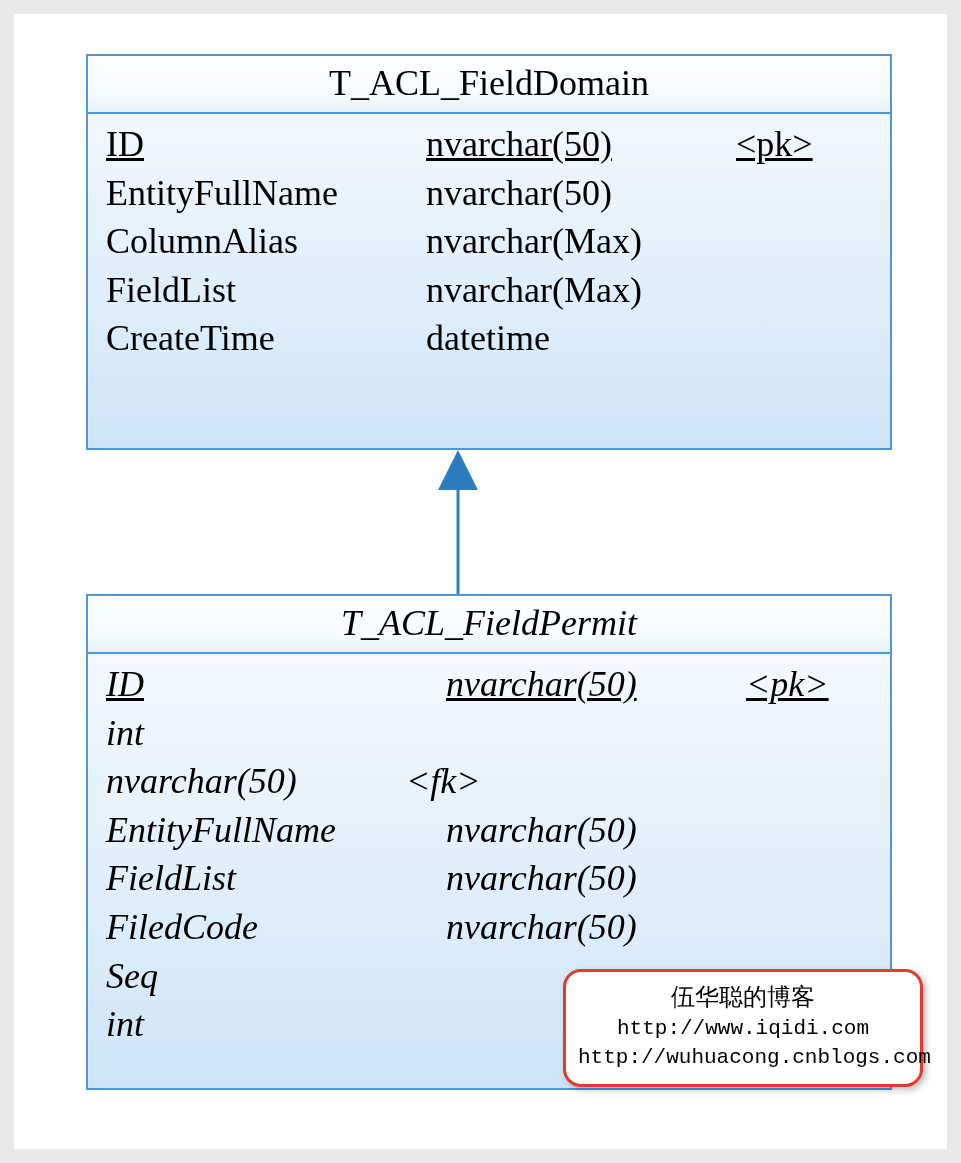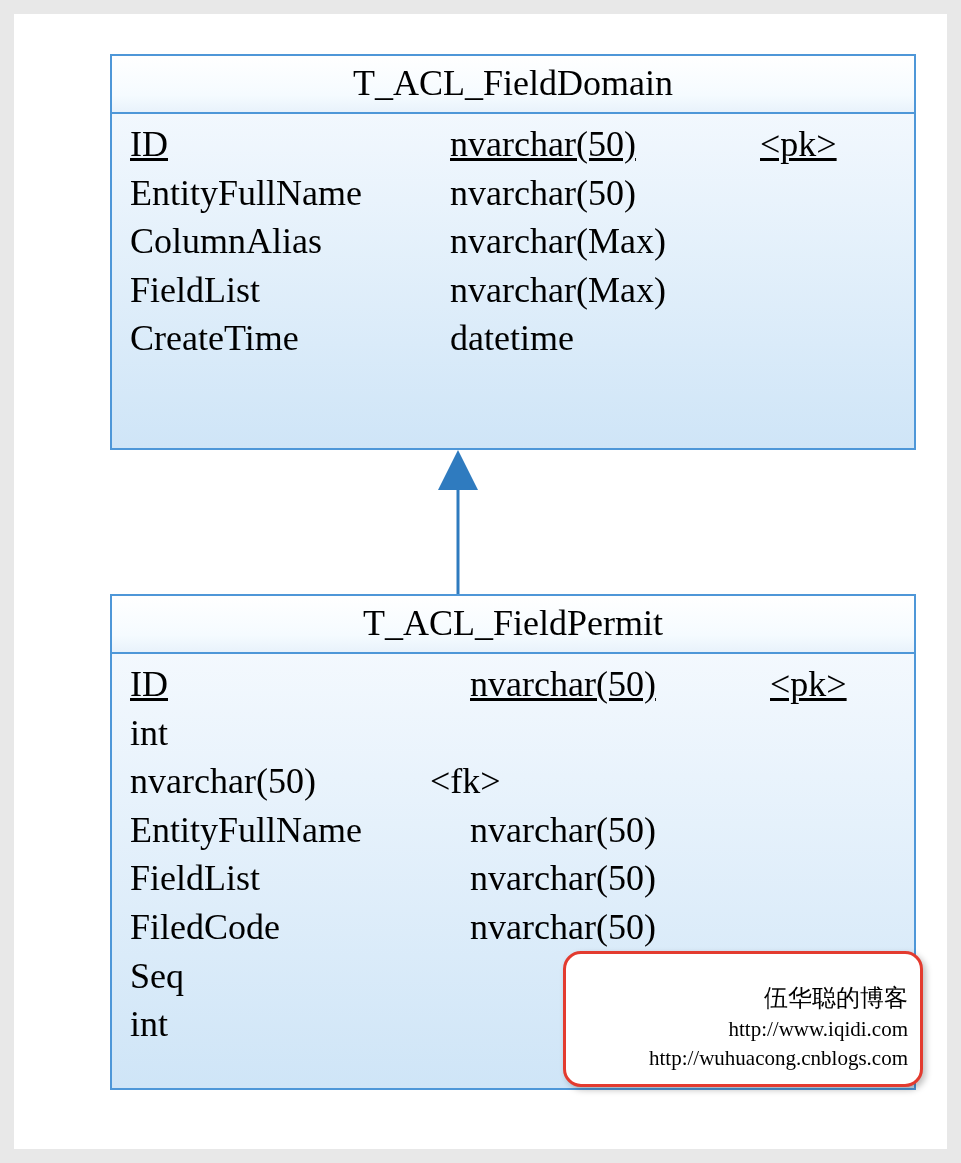--- a/index.html
+++ b/index.html
@@ -17,21 +17,20 @@
     box-sizing: border-box;
     border: 14px solid #e8e8e8;
     background: #ffffff;
     overflow: hidden;
   }
   .entity {
     position: absolute;
     border: 2px solid #4e97d8;
     background: linear-gradient(to bottom, #ffffff 0%, #f4f9fe 10%, #cfe5f7 100%);
     box-sizing: border-box;
-    margin-left: 24px;
   }
   .entity-header {
     border-bottom: 2px solid #4e97d8;
     text-align: center;
     font-size: 36px;
     padding: 6px 0 8px 0;
     background: linear-gradient(to bottom, #ffffff 0%, #f5fbff 70%, #e8f2fb 100%);
     color: #000000;
   }
   .entity-body {
@@ -59,23 +58,23 @@
 
   .watermark {
     position: absolute;
     right: 24px;
     bottom: 62px;
     width: 360px;
     background: #ffffff;
     border: 3px solid #e33b2f;
     border-radius: 18px;
     box-shadow: 3px 3px 6px rgba(0,0,0,0.25);
-    padding: 28px 12px 12px 12px;
-    text-align: right;
-    font-family: Liberation Serif, serif;
+    padding: 10px 12px 12px 12px;
+    text-align: center;
+    font-family: Liberation Mono, monospace;
     box-sizing: border-box;
   }
   .wm-title { font-size: 24px; line-height: 1.4; }
   .wm-line { font-size: 21px; line-height: 1.35; }
 </style>
 </head>
 <body>
 
 <div class="canvas">
 
@@ -90,21 +89,21 @@
         <div class="row"><span class="col-name">FieldList</span><span class="col-type">nvarchar(Max)</span><span class="col-key"></span></div>
         <div class="row"><span class="col-name">CreateTime</span><span class="col-type">datetime</span><span class="col-key"></span></div>
       </div>
   </div>
 
   <svg class="connector" style="left:0; top:436px;" width="961" height="148">
     <line x1="444" y1="144" x2="444" y2="36" stroke="#2f7bbf" stroke-width="3"></line>
     <polygon points="444,0 424,40 464,40" fill="#2f7bbf"></polygon>
   </svg>
 
-  <div class="entity entity2" style="left:72px; top:580px; width:806px; height:496px;">
+  <div class="entity entity2" style="left:72px; top:580px; width:806px; height:496px;font-style:italic;">
     <div class="entity-header">
       <span>T_ACL_FieldPermit</span>
     </div>
     <div class="entity-body" id="entity2-body">
         <div class="row"><span class="col-name u">ID</span><span class="col-type u">nvarchar(50)</span><span class="col-key u">&lt;pk&gt;</span></div>
         <div class="row"><span class="col-type">int</span><span class="col-key"></span></div>
         <div class="row"><span class="col-type">nvarchar(50)</span><span class="col-key">&lt;fk&gt;</span></div>
         <div class="row"><span class="col-name">EntityFullName</span><span class="col-type">nvarchar(50)</span><span class="col-key"></span></div>
         <div class="row"><span class="col-name">FieldList</span><span class="col-type">nvarchar(50)</span><span class="col-key"></span></div>
         <div class="row"><span class="col-name">FiledCode</span><span class="col-type">nvarchar(50)</span><span class="col-key"></span></div>

